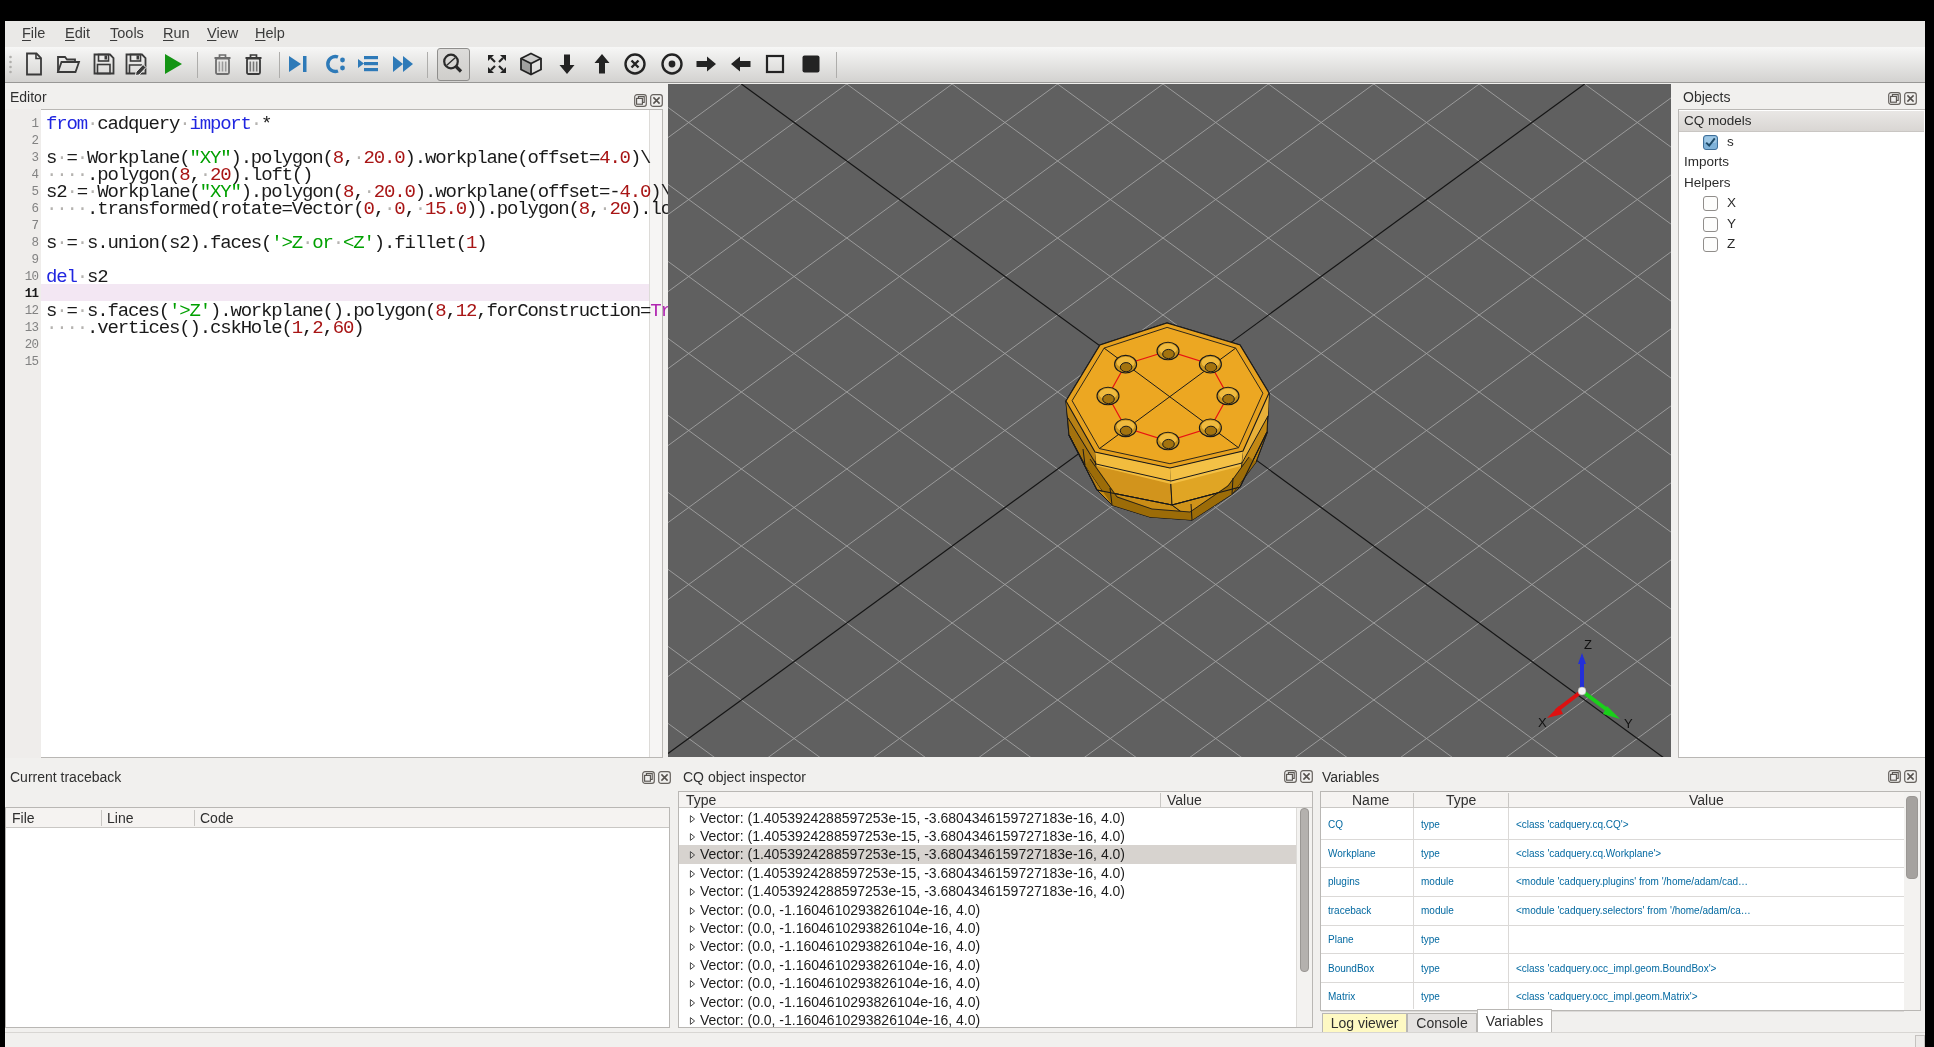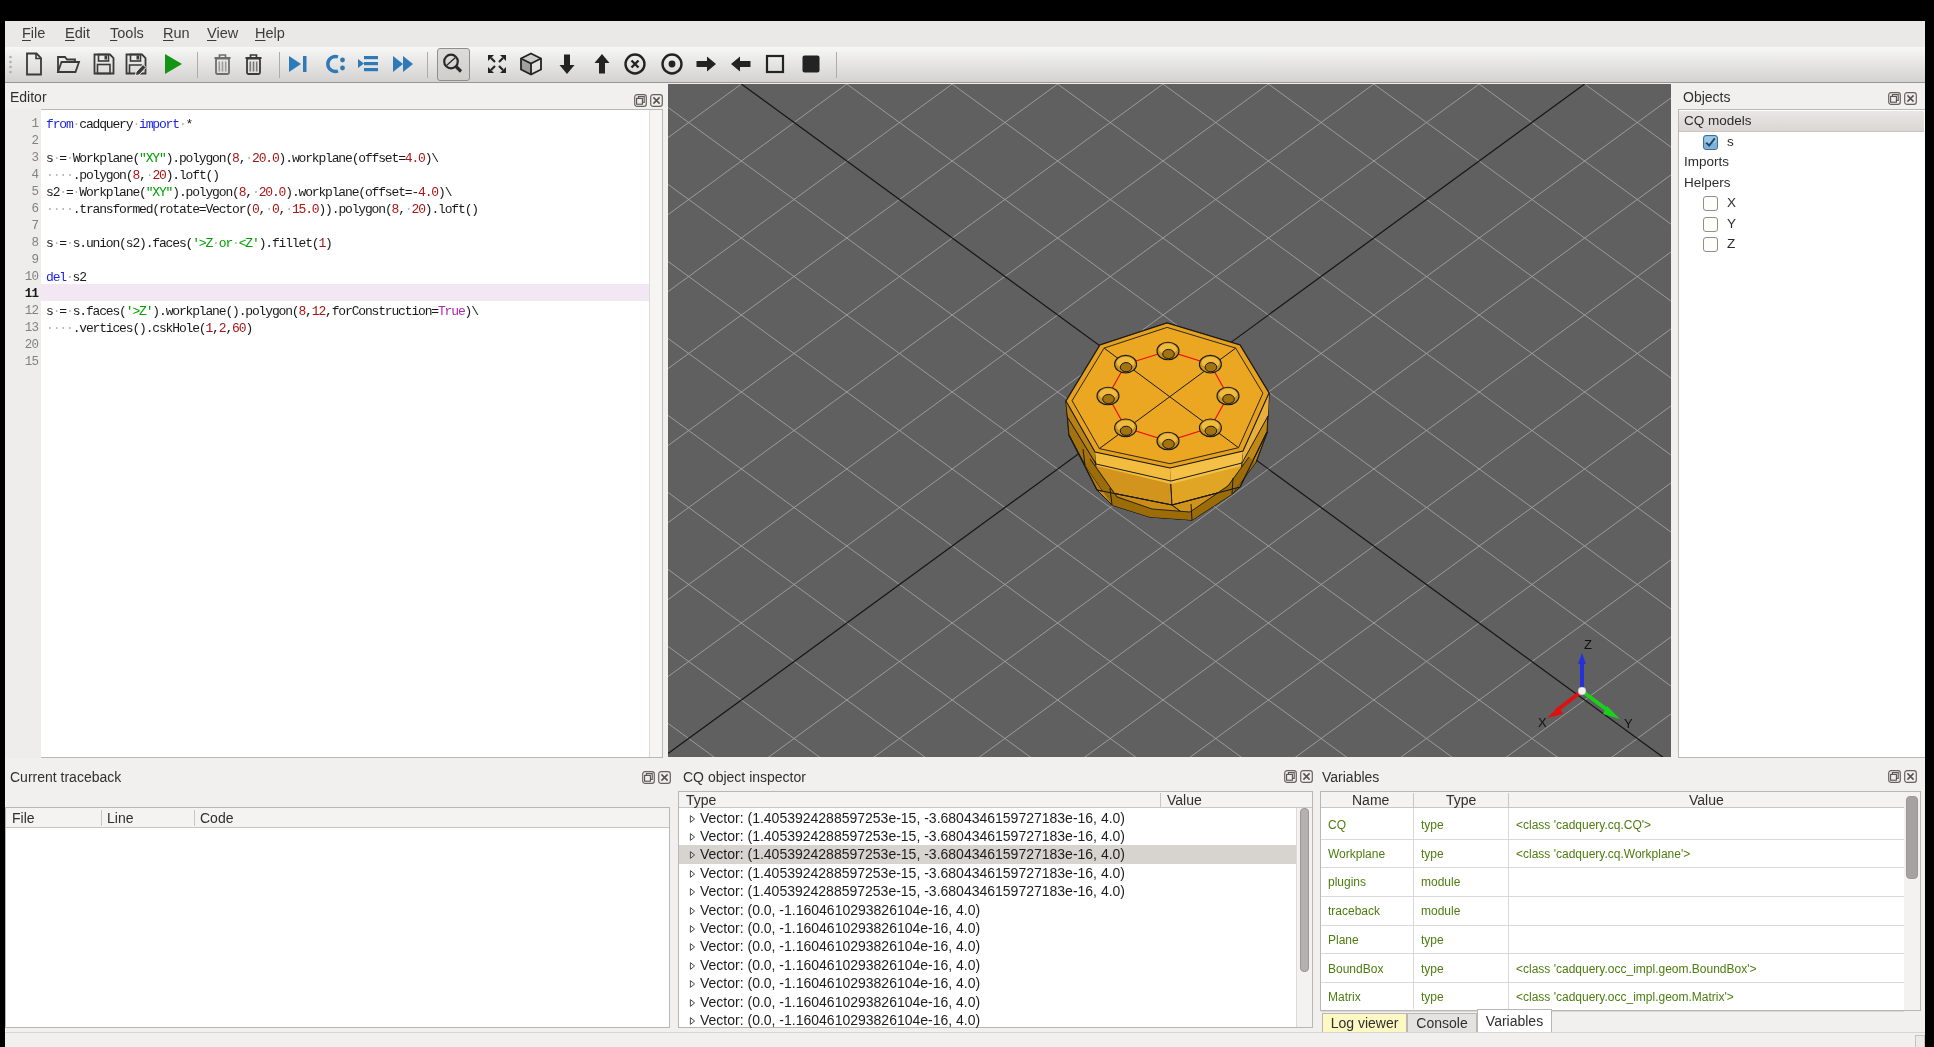--- a/index.html
+++ b/index.html
@@ -10,32 +10,32 @@
 .toolbar{position:absolute;left:0;top:26px;width:1920px;height:36px;background:linear-gradient(#f7f7f6,#d3d2d0);border-bottom:1px solid #989795}
 .tsep{position:absolute;top:5px;width:1px;height:26px;background:#aeadab}
 .pressedbtn{position:absolute;left:432px;top:1px;width:33px;height:33px;background:linear-gradient(#dddcda,#cfcecb);border:1px solid #8f8e8c;border-radius:3px}
 .handle{position:absolute;left:4px;top:8px;width:5px;height:20px}
 .ptitle{position:absolute;font-size:14px;color:#2f2f2f}
 .pbtn{position:absolute;width:11px;height:11px}
 .white{position:absolute;background:#fff;border:1px solid #b9b7b4}
 .gutter{position:absolute;left:0;top:88px;width:36px;height:649px;background:#efedeb}
 .lnum{position:absolute;width:33px;text-align:right;font-family:"Liberation Mono",monospace;font-size:12.5px;letter-spacing:-0.9px;line-height:17px;color:#828282}
 .lnum.cur{color:#1a1a1a;font-weight:bold}
-.cl{position:absolute;left:41px;font-family:"Liberation Mono",monospace;font-size:13px;letter-spacing:-1.16px;line-height:17px;color:#1a1a1a;white-space:pre}
+.cl{position:absolute;left:41px;font-family:"Liberation Mono",monospace;font-size:19px;letter-spacing:-1.16px;line-height:17px;color:#1a1a1a;white-space:pre}
 .hl{position:absolute;left:36px;width:608px;height:17px;background:#f3e7f3}
 .ws{color:#b5b3b0}
 .kw{color:#2026e0}
 .st{color:#00a000}
 .nu{color:#a81515}
 .tr{color:#b126b1}
 .thead{position:absolute;background:#f5f3f1;border-bottom:1px solid #c9c7c4}
 .htxt{position:absolute;font-size:14px;color:#2f2f2f}
 .itxt{position:absolute;left:21px;width:590px;font-size:14px;color:#1c1c1c;line-height:18.4px;white-space:nowrap}
 .vrow{position:absolute;left:1316px;width:583px;height:28.7px;border-bottom:1px solid #dbd9d7}
-.vc{position:absolute;top:0;height:28.7px;line-height:28.2px;font-size:12px;color:#4d7c0f;white-space:nowrap;overflow:hidden}
+.vc{position:absolute;top:0;height:28.7px;line-height:28.2px;font-size:10px;color:#0369a1;white-space:nowrap;overflow:hidden}
 .vn{left:7px;width:85px}
 .vt{left:100px;width:88px}
 .vv{left:195px;width:385px}
 .otxt{position:absolute;font-size:13.5px;color:#2b2b2b;line-height:20.5px}
 .sbtrack{position:absolute;background:#f3f2f0}
 .sbthumb{position:absolute;background:#b4b1ae;border:1px solid #9a9794;border-radius:4px}
 .tab{position:absolute;font-size:14px;color:#2f2f2f;text-align:center}
 .statusbar{position:absolute;left:0;top:1011px;width:1920px;height:25px;background:#f1f0ee;border-top:1px solid #d8d6d3}
 </style></head>
 <body>
@@ -485,24 +485,26 @@
       <div class="vc vv">&lt;class 'cadquery.cq.CQ'&gt;</div>
     </div>
 <div class="vrow" style="top:818.7px">
       <div class="vc vn">Workplane</div>
       <div class="vc vt">type</div>
       <div class="vc vv">&lt;class 'cadquery.cq.Workplane'&gt;</div>
     </div>
 <div class="vrow" style="top:847.4px">
       <div class="vc vn">plugins</div>
       <div class="vc vt">module</div>
+      <div class="vc vv">&lt;module 'cadquery.plugins' from '/home/adam/cad…</div>
     </div>
 <div class="vrow" style="top:876.1px">
       <div class="vc vn">traceback</div>
       <div class="vc vt">module</div>
+      <div class="vc vv">&lt;module 'cadquery.selectors' from '/home/adam/ca…</div>
     </div>
 <div class="vrow" style="top:904.8px">
       <div class="vc vn">Plane</div>
       <div class="vc vt">type</div>
     </div>
 <div class="vrow" style="top:933.5px">
       <div class="vc vn">BoundBox</div>
       <div class="vc vt">type</div>
       <div class="vc vv">&lt;class 'cadquery.occ_impl.geom.BoundBox'&gt;</div>
     </div>

